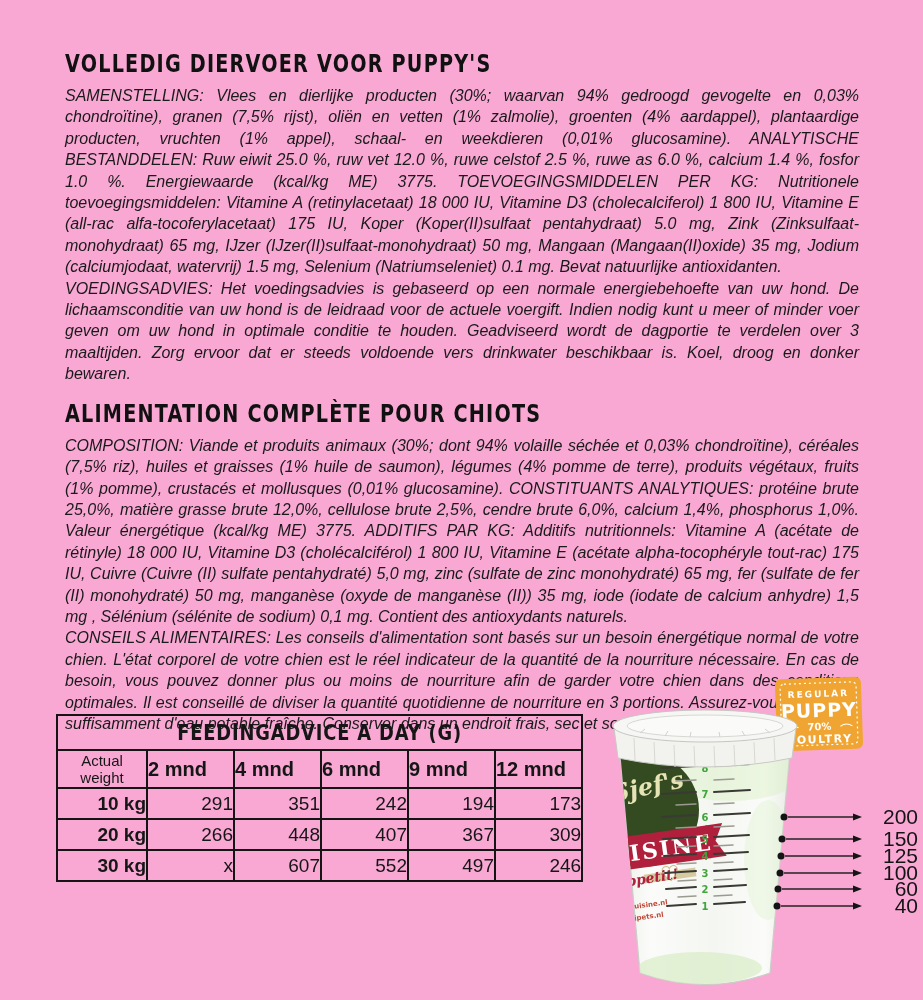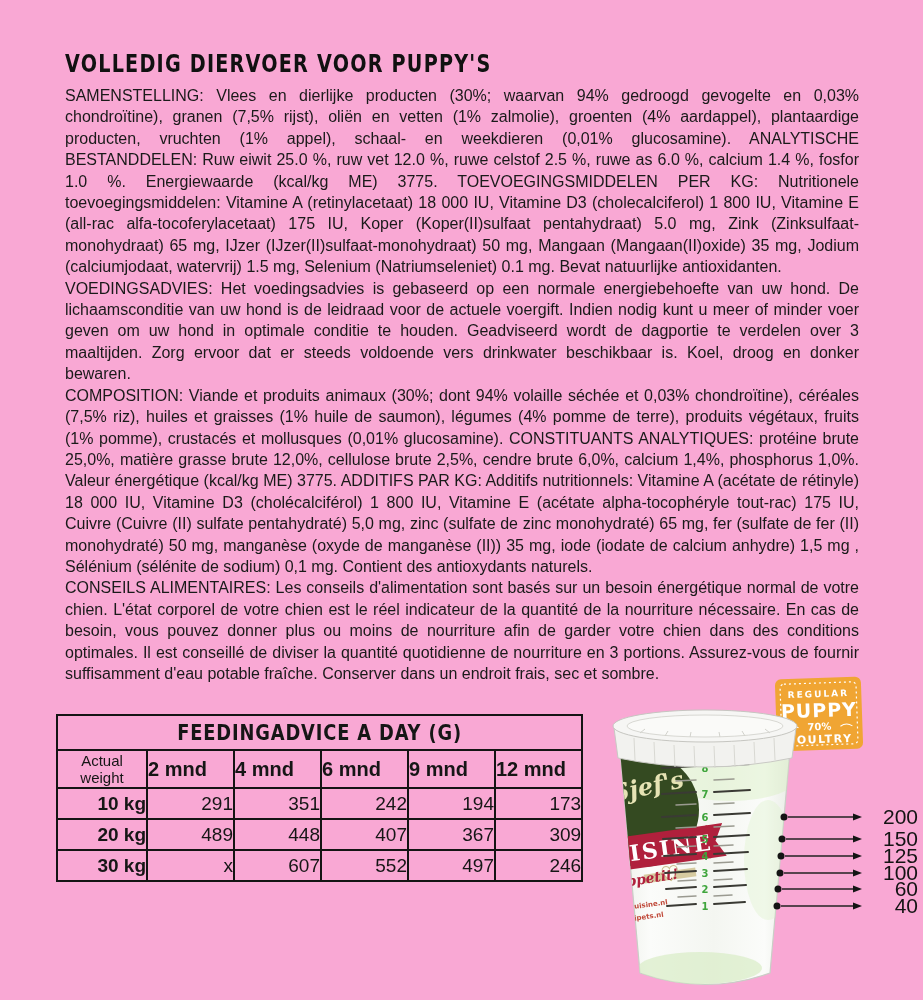--- a/index.html
+++ b/index.html
@@ -2,21 +2,21 @@
 <html><head>
 <meta charset="utf-8">
 <style>
   html,body{margin:0;padding:0;background:#ffffff;}
   .canvas{position:relative;width:923px;height:1000px;background:#f9a8d4;overflow:hidden;
           color:#161616;font-family:"Liberation Sans",sans-serif;}
   .textcol{position:absolute;left:65px;top:52px;width:794px;}
   .label-heading{margin:0 0 9px 0;font-family:"DejaVu Sans",sans-serif;font-weight:bold;
                  font-size:24px;line-height:1;letter-spacing:1.5px;color:#111;}
   .cond{display:inline-block;transform:scaleX(.8);transform-origin:0 50%;white-space:nowrap;}
-  .body-par{margin:0;font-size:16px;line-height:21.4px;text-align:justify;color:#1a1a1a;}
+  .body-par{margin:0;font-size:16px;line-height:21.4px;text-align:justify;color:#1a1a1a;font-style:italic;}
   .fr-heading{margin-top:17px;}
 
   
   .feed-table{position:absolute;left:56px;top:714px;width:525px;border-collapse:collapse;
               table-layout:fixed;}
   .feed-table th,.feed-table td{border:2px solid #141414;padding:0;overflow:hidden;}
   .tbl-title-cell{height:33px;text-align:center;vertical-align:middle;}
   .tbl-title{font-family:"DejaVu Sans",sans-serif;font-weight:bold;font-size:21px;
              letter-spacing:1px;}
   .cond2{display:inline-block;transform:scaleX(.85);transform-origin:50% 50%;white-space:nowrap;}
@@ -38,20 +38,21 @@
 </head>
 <body>
 
 <div class="canvas">
 
   <div class="textcol">
     <h1 class="label-heading"><span class="cond">VOLLEDIG DIERVOER VOOR PUPPY'S</span></h1>
     <p class="body-par">SAMENSTELLING: Vlees en dierlijke producten (30%; waarvan 94% gedroogd gevogelte en 0,03% chondroïtine), granen (7,5% rijst), oliën en vetten (1% zalmolie), groenten (4% aardappel), plantaardige producten, vruchten (1% appel), schaal- en weekdieren (0,01% glucosamine). ANALYTISCHE BESTANDDELEN: Ruw eiwit 25.0 %, ruw vet 12.0 %, ruwe celstof 2.5 %, ruwe as 6.0 %, calcium 1.4 %, fosfor 1.0 %. Energiewaarde (kcal/kg ME) 3775. TOEVOEGINGSMIDDELEN PER KG: Nutritionele toevoegingsmiddelen: Vitamine A (retinylacetaat) 18 000 IU, Vitamine D3 (cholecalciferol) 1 800 IU, Vitamine E (all-rac alfa-tocoferylacetaat) 175 IU, Koper (Koper(II)sulfaat pentahydraat) 5.0 mg, Zink (Zinksulfaat-monohydraat) 65 mg, IJzer (IJzer(II)sulfaat-monohydraat) 50 mg, Mangaan (Mangaan(II)oxide) 35 mg, Jodium (calciumjodaat, watervrij) 1.5 mg, Selenium (Natriumseleniet) 0.1 mg. Bevat natuurlijke antioxidanten.</p>
     <p class="body-par">VOEDINGSADVIES: Het voedingsadvies is gebaseerd op een normale energiebehoefte van uw hond. De lichaamsconditie van uw hond is de leidraad voor de actuele voergift. Indien nodig kunt u meer of minder voer geven om uw hond in optimale conditie te houden. Geadviseerd wordt de dagportie te verdelen over 3 maaltijden. Zorg ervoor dat er steeds voldoende vers drinkwater beschikbaar is. Koel, droog en donker bewaren.</p>
 
+    <h1 class="label-heading fr-heading"><span class="cond">ALIMENTATION COMPLÈTE POUR CHIOTS</span></h1>
     <p class="body-par">COMPOSITION: Viande et produits animaux (30%; dont 94% volaille séchée et 0,03% chondroïtine), céréales (7,5% riz), huiles et graisses (1% huile de saumon), légumes (4% pomme de terre), produits végétaux, fruits (1% pomme), crustacés et mollusques (0,01% glucosamine). CONSTITUANTS ANALYTIQUES: protéine brute 25,0%, matière grasse brute 12,0%, cellulose brute 2,5%, cendre brute 6,0%, calcium 1,4%, phosphorus 1,0%. Valeur énergétique (kcal/kg ME) 3775. ADDITIFS PAR KG: Additifs nutritionnels: Vitamine A (acétate de rétinyle) 18 000 IU, Vitamine D3 (cholécalciférol) 1 800 IU, Vitamine E (acétate alpha-tocophéryle tout-rac) 175 IU, Cuivre (Cuivre (II) sulfate pentahydraté) 5,0 mg, zinc (sulfate de zinc monohydraté) 65 mg, fer (sulfate de fer (II) monohydraté) 50 mg, manganèse (oxyde de manganèse (II)) 35 mg, iode (iodate de calcium anhydre) 1,5 mg , Sélénium (sélénite de sodium) 0,1 mg. Contient des antioxydants naturels.</p>
     <p class="body-par">CONSEILS ALIMENTAIRES: Les conseils d'alimentation sont basés sur un besoin énergétique normal de votre chien. L'état corporel de votre chien est le réel indicateur de la quantité de la nourriture nécessaire. En cas de besoin, vous pouvez donner plus ou moins de nourriture afin de garder votre chien dans des conditions optimales. Il est conseillé de diviser la quantité quotidienne de nourriture en 3 portions. Assurez-vous de fournir suffisamment d'eau potable fraîche. Conserver dans un endroit frais, sec et sombre.</p>
   </div>
 
   <table class="feed-table">
     <colgroup>
       <col class="col-weight">
         <col class="col-age">
         <col class="col-age">
       <col class="col-age">
@@ -73,21 +74,21 @@
     <tr>
       <td class="cell-weight">10 kg</td>
       <td class="cell-val">291</td>
       <td class="cell-val">351</td>
       <td class="cell-val">242</td>
       <td class="cell-val">194</td>
       <td class="cell-val">173</td>
     </tr>
     <tr>
       <td class="cell-weight">20 kg</td>
-      <td class="cell-val">489</td>
+      <td class="cell-val">266</td>
       <td class="cell-val">448</td>
       <td class="cell-val">407</td>
       <td class="cell-val">367</td>
       <td class="cell-val">309</td>
     </tr>
     <tr>
       <td class="cell-weight">30 kg</td>
       <td class="cell-val">x</td>
       <td class="cell-val">607</td>
       <td class="cell-val">552</td>

